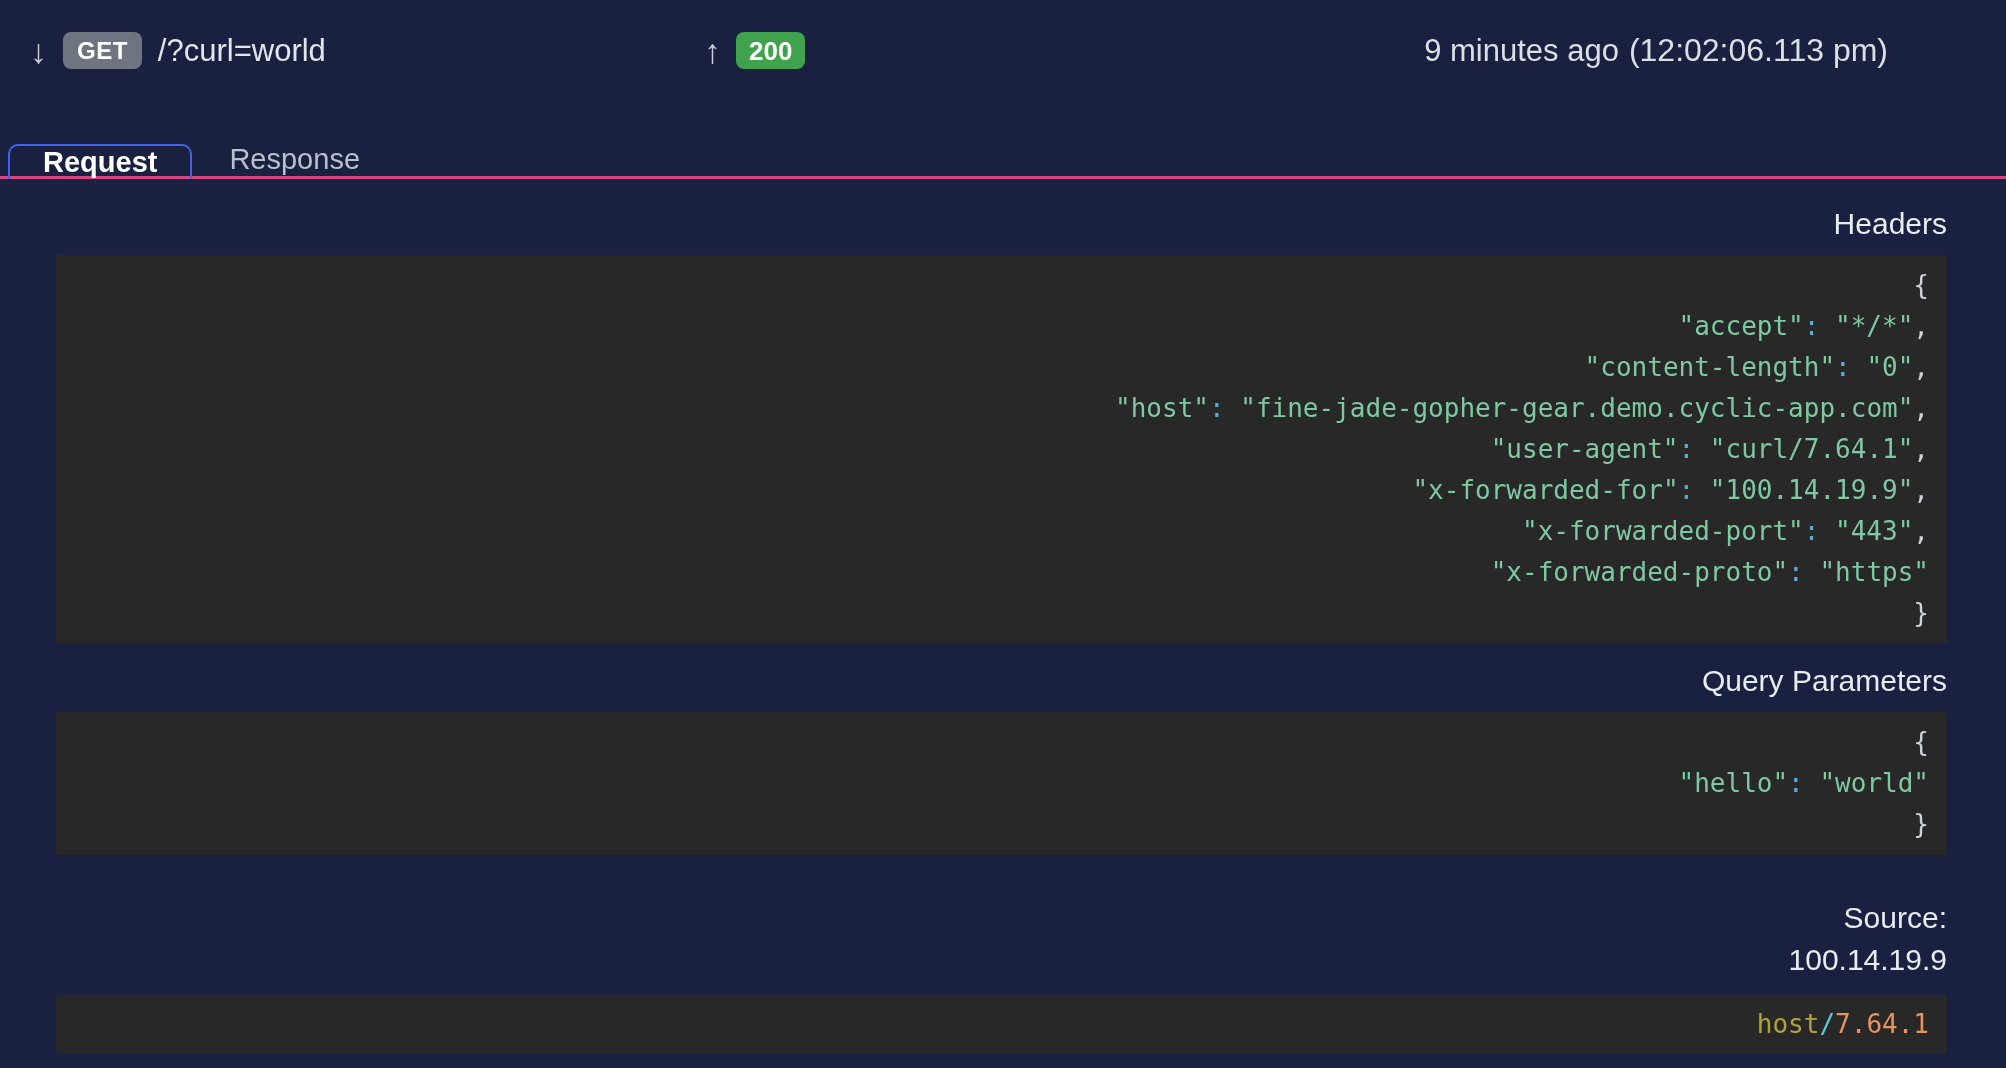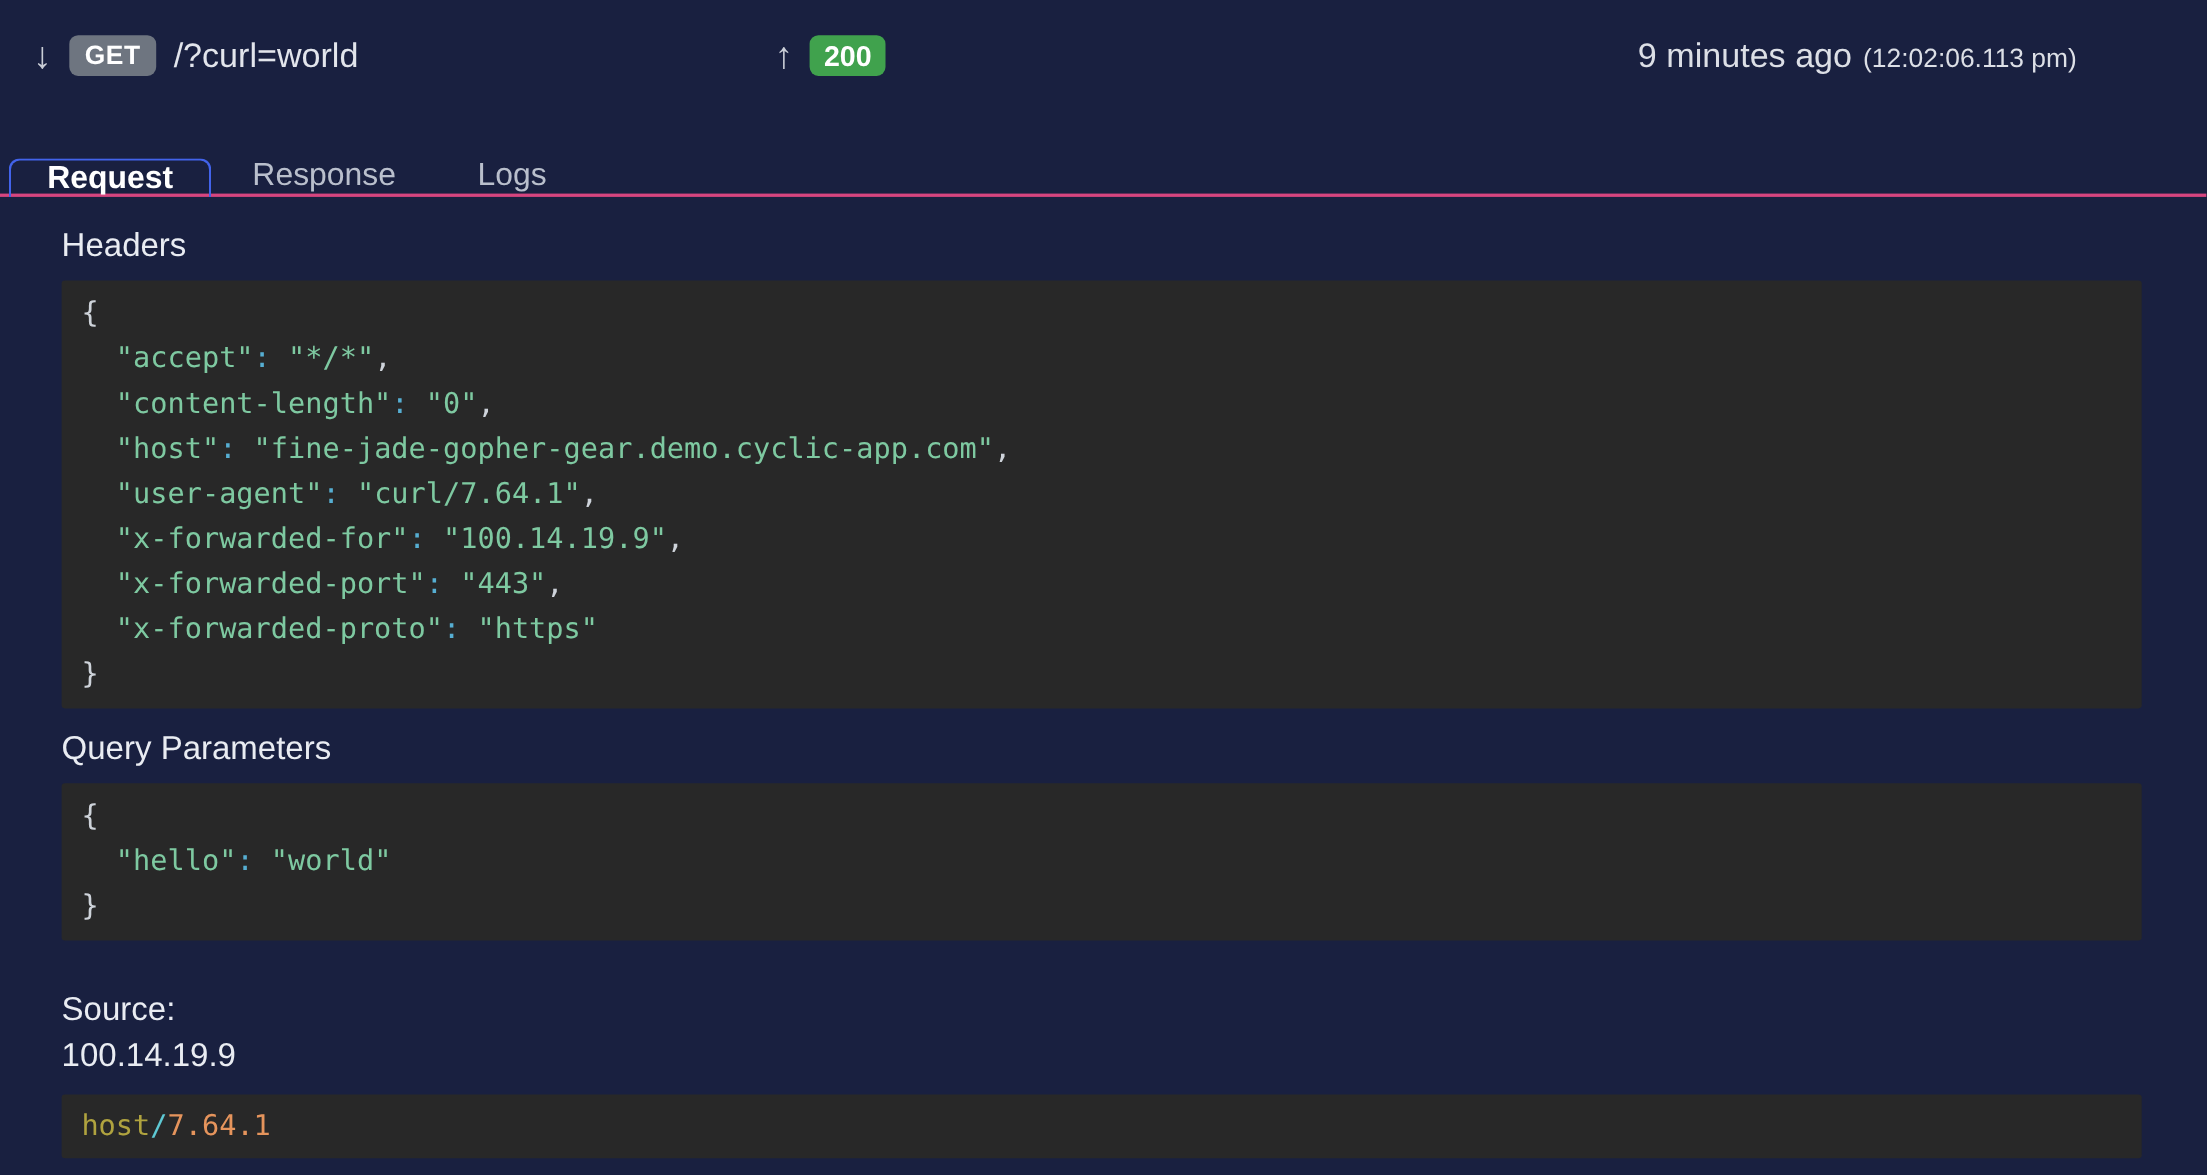--- a/index.html
+++ b/index.html
@@ -56,21 +56,21 @@
     line-height: 1;
   }
   .bar-right {
     margin-left: auto;
     margin-right: 118px;
     display: flex;
     align-items: baseline;
     color: #dcdfe6;
   }
   .time-rel { font-size: 31px; }
-  .time-abs { font-size: 24px; margin-left: 10px; }
+  .time-abs { font-size: 32px; margin-left: 10px; }
 
   
   .tabs {
     display: flex;
     align-items: flex-end;
     height: 75px;
     border-bottom: 3px solid #d6457f;
     padding-left: 8px;
     box-sizing: content-box;
   }
@@ -87,21 +87,21 @@
     border: 2px solid #4263eb;
     border-bottom: none;
     border-radius: 10px 10px 0 0;
     color: #ffffff;
     font-weight: 700;
     padding: 0 33px;
     margin-bottom: -3px;
   }
 
   
-  .main { padding: 0 59px 0 56px; }
+  .main { padding: 0 59px 0 56px; text-align: right; }
   .section-heading {
     color: #e9ecf2;
     font-size: 30px;
     font-weight: 400;
     margin: 28px 0 14px;
   }
   .section-heading.qp { margin-top: 20px; }
   .section-heading.source { margin-top: 46px; margin-bottom: 8px; }
   .code-block {
     background: #282828;
@@ -150,21 +150,20 @@
     </div>
     <div class="bar-right">
       <span class="time-rel">9 minutes ago</span>
       <span class="time-abs">(12:02:06.113 pm)</span>
     </div>
   </header>
 
   <nav class="tabs">
     <div class="tab active">Request</div>
     <div class="tab">Response</div>
-    <div class="tab">Logs</div>
   </nav>
 
   <main class="main">
     <h2 class="section-heading">Headers</h2>
     <pre class="code-block"><span class="tok-punct">{</span>
   <span class="tok-str">"accept"</span><span class="tok-colon">:</span> <span class="tok-str">"*/*"</span><span class="tok-punct">,</span>
   <span class="tok-str">"content-length"</span><span class="tok-colon">:</span> <span class="tok-str">"0"</span><span class="tok-punct">,</span>
   <span class="tok-str">"host"</span><span class="tok-colon">:</span> <span class="tok-str">"fine-jade-gopher-gear.demo.cyclic-app.com"</span><span class="tok-punct">,</span>
   <span class="tok-str">"user-agent"</span><span class="tok-colon">:</span> <span class="tok-str">"curl/7.64.1"</span><span class="tok-punct">,</span>
   <span class="tok-str">"x-forwarded-for"</span><span class="tok-colon">:</span> <span class="tok-str">"100.14.19.9"</span><span class="tok-punct">,</span>

